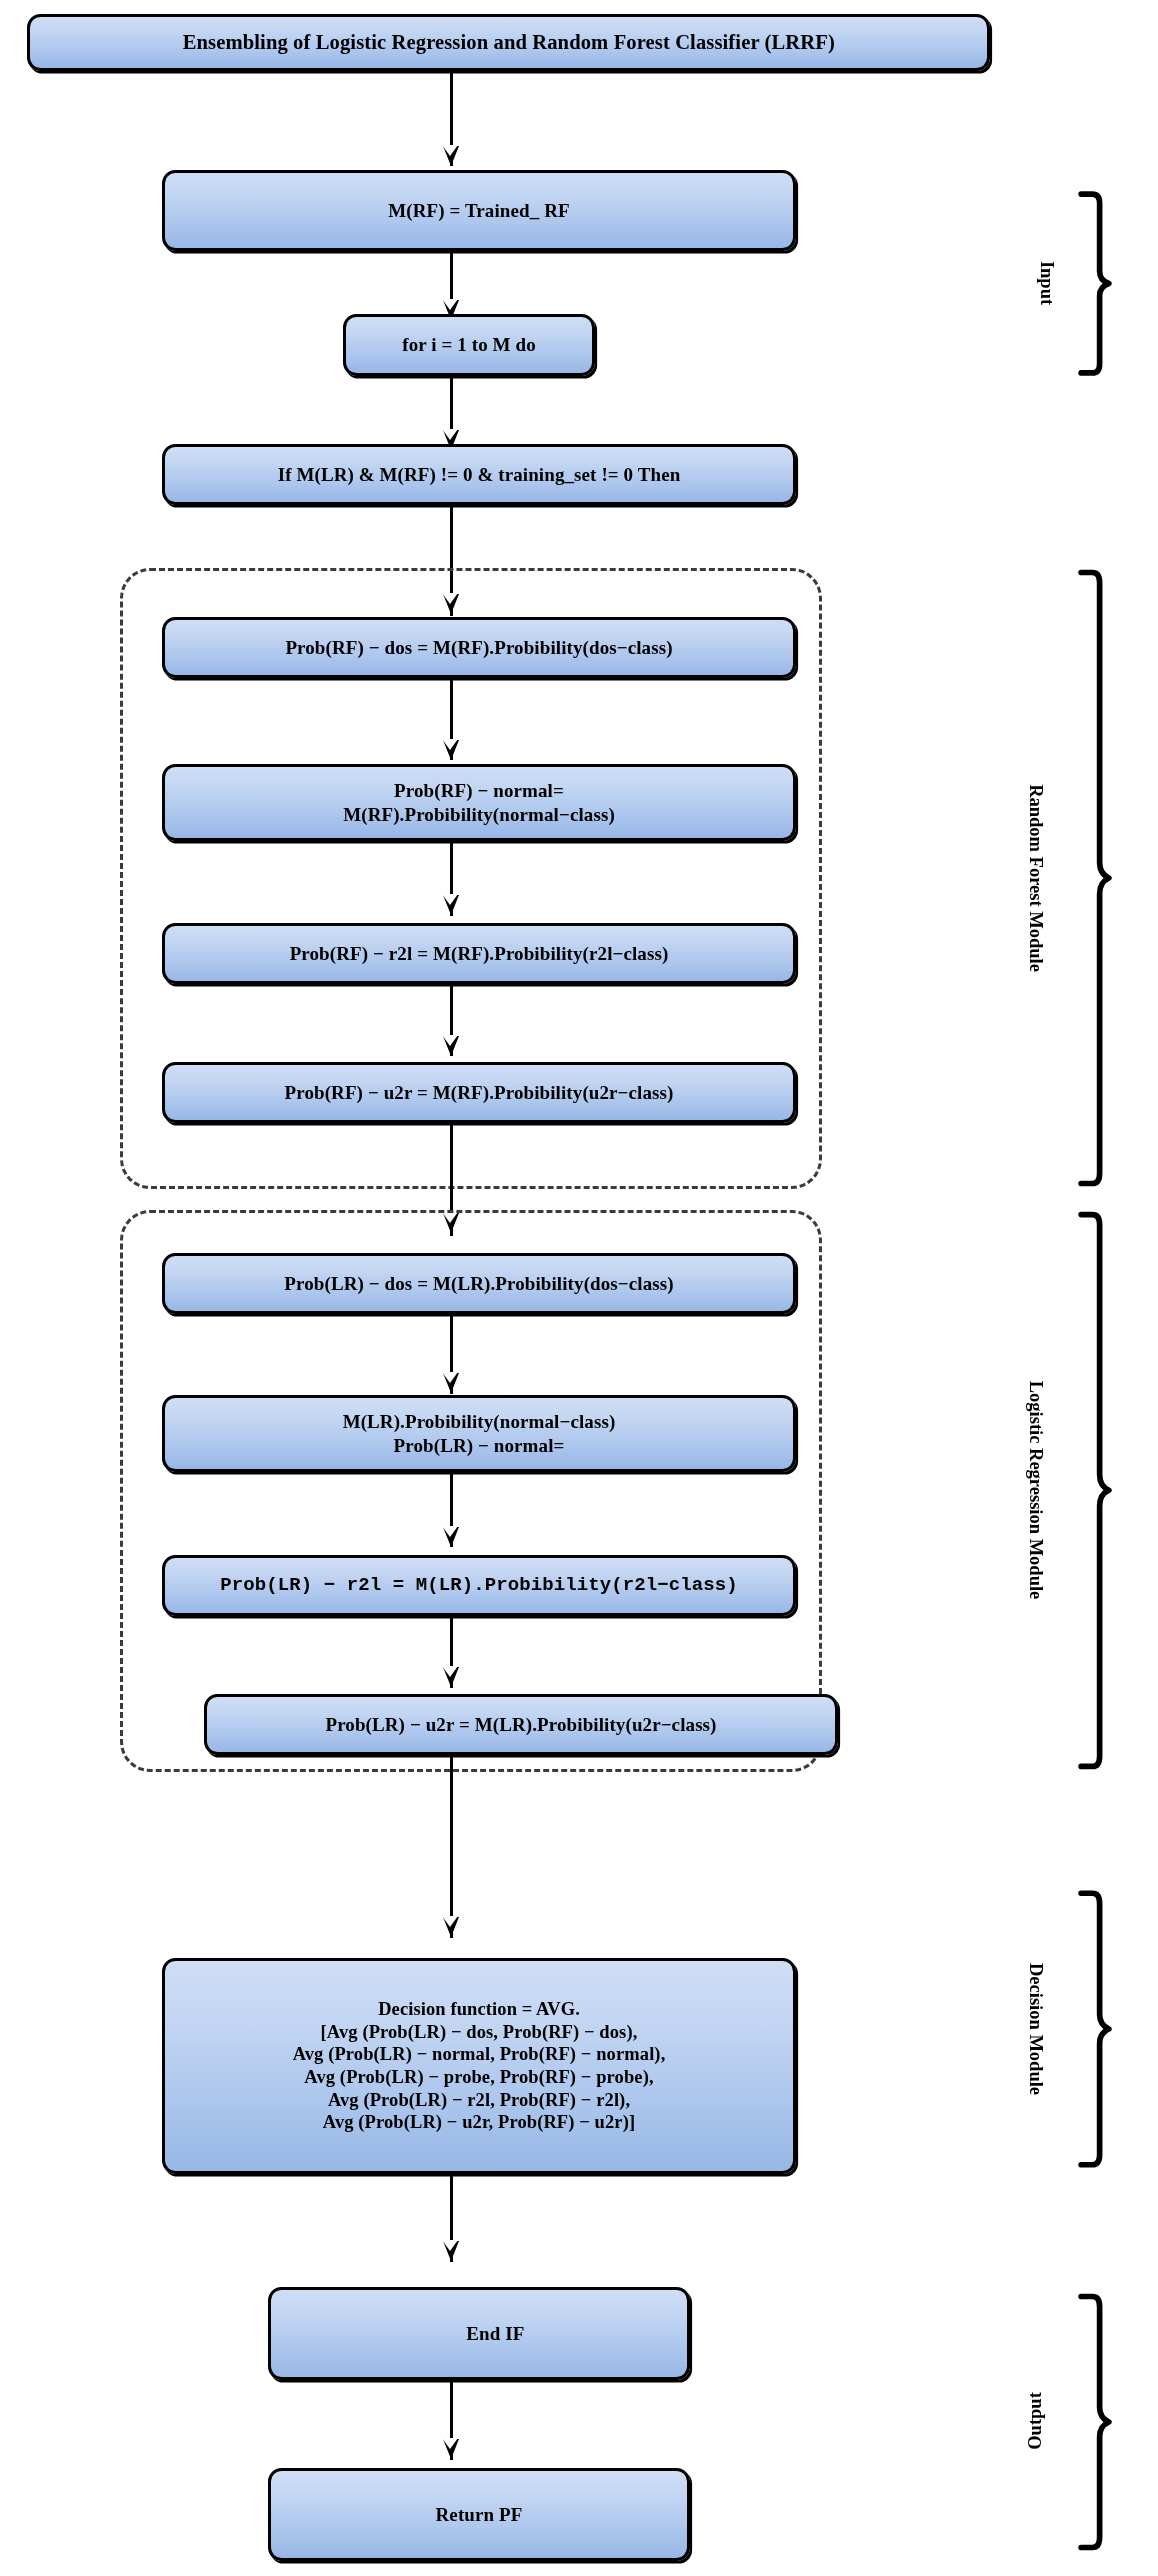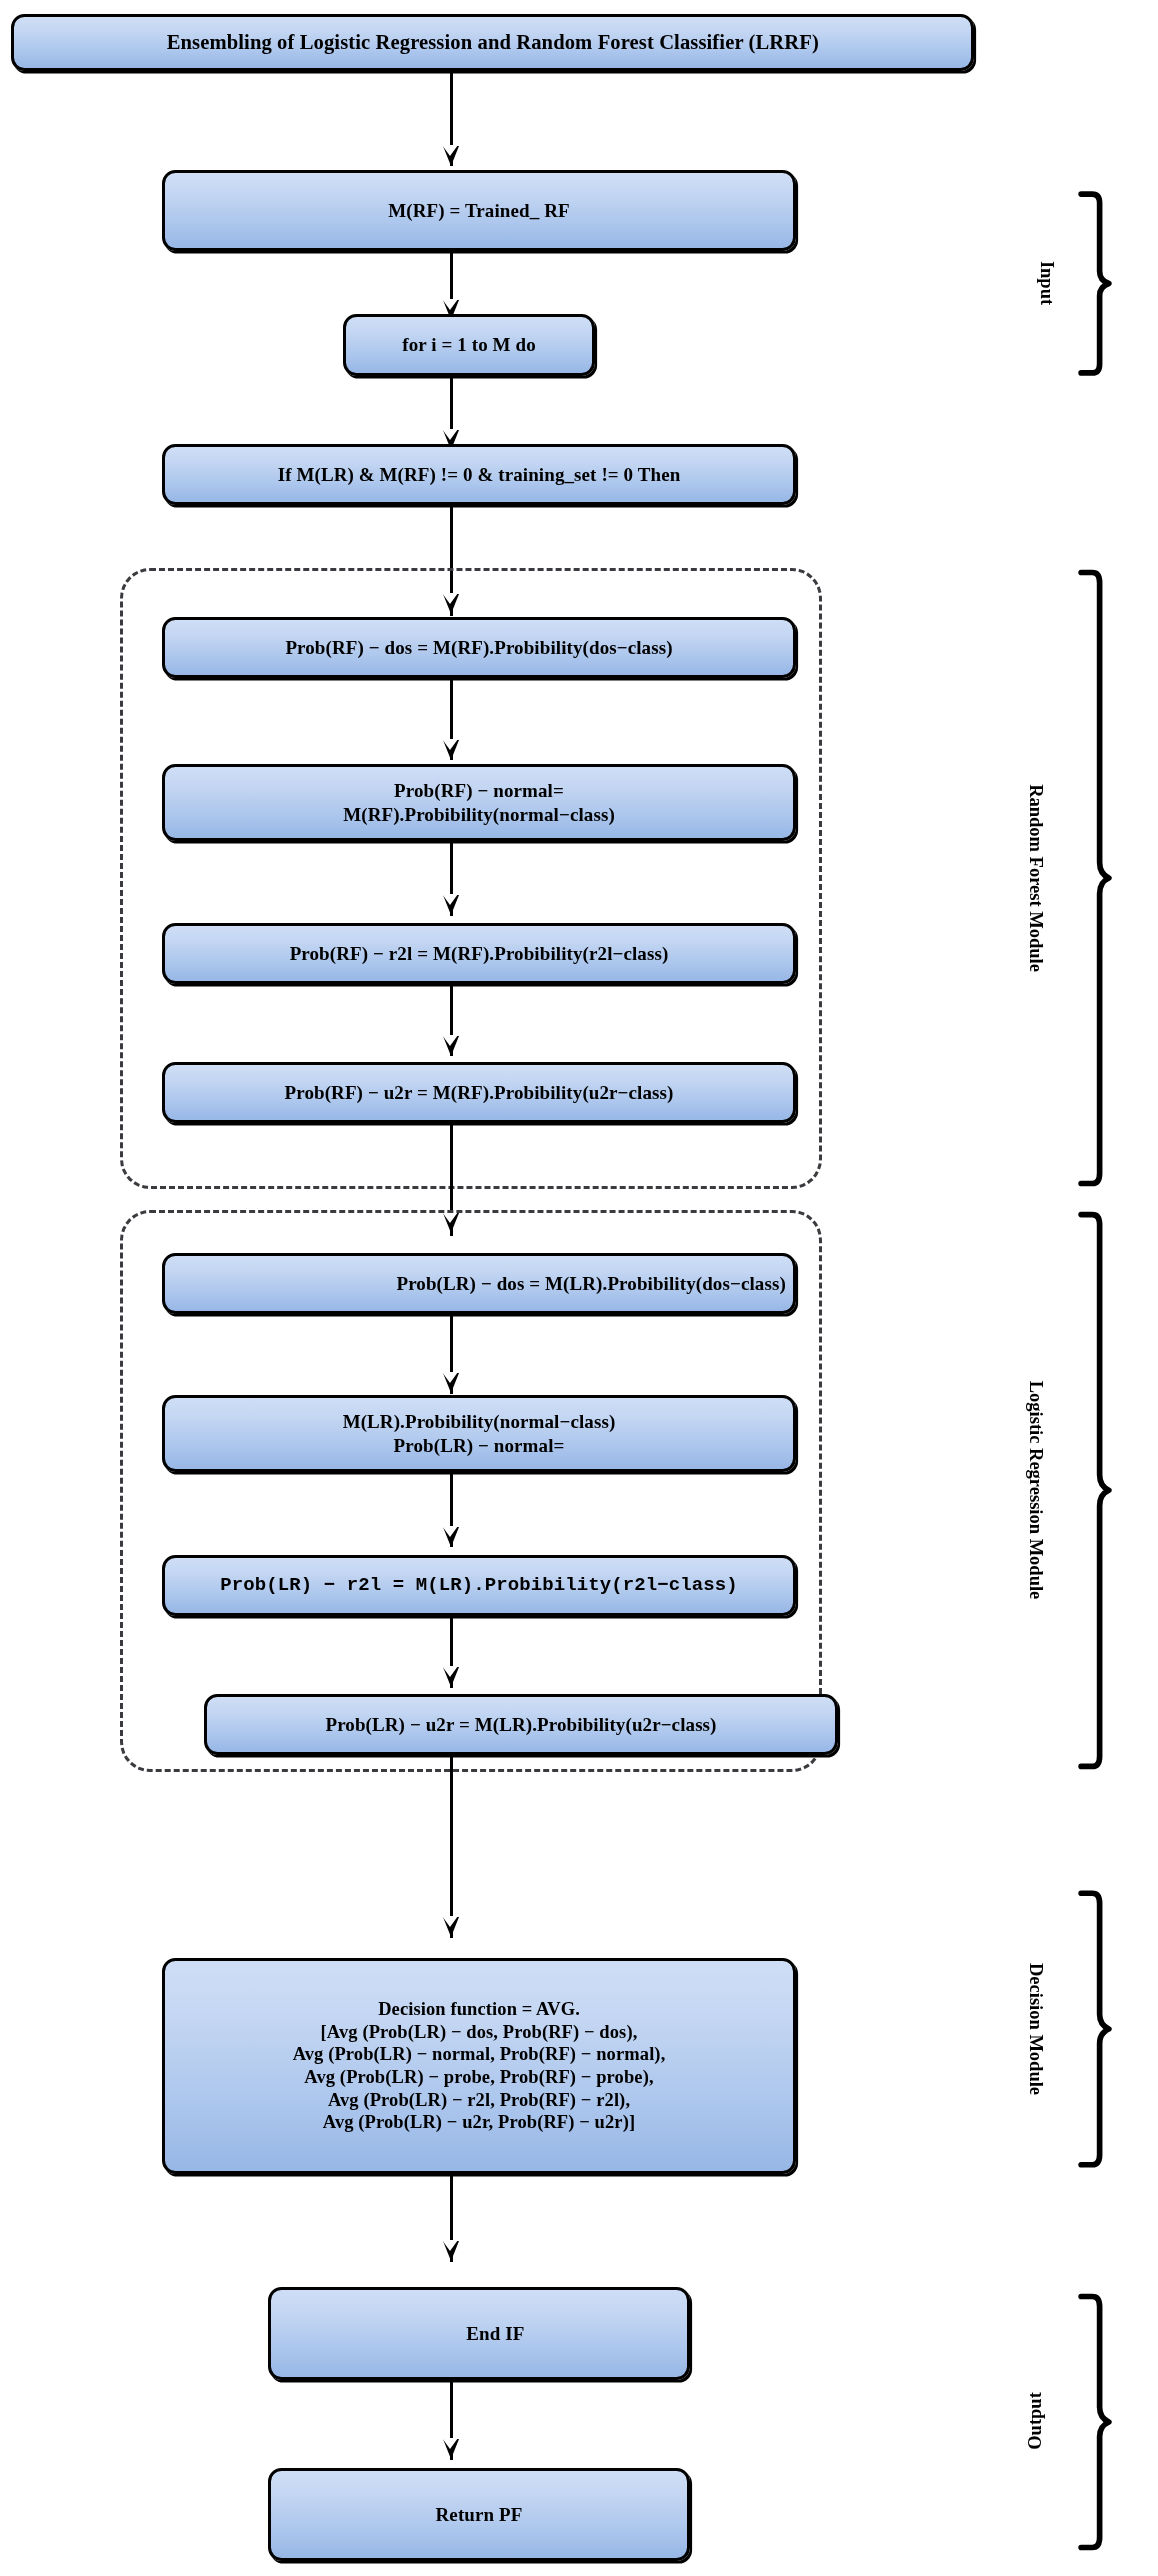--- a/index.html
+++ b/index.html
@@ -35,21 +35,21 @@
     letter-spacing: 0.1px;
     box-shadow: 2.1px 2.6px 0 0 #000000;
     padding: 2.1px 7.2px;
   }
   .node .lines {
     width: 100%;
     line-height: 1.22;
   }
   .node .lines div { white-space: nowrap; }
 
-  .fs-big   { font-size: 20.6px; }
+  .fs-big   { font-size: 20.6px; margin-left: 16px; }
   .fs-main  { font-size: 19px; }
   .fs-dec   { font-size: 18.5px; }
 
   
   .conn {
     position: absolute;
     width: 2.6px;
     background: #000000;
   }
   .arrowhead {
@@ -172,21 +172,21 @@
     <div class="lines">
         <div>Prob(RF) − u2r = M(RF).Probibility(u2r−class)</div>
       </div>
   </div>
 
   <div class="conn" style="left:450px; top:1123px; height:113px;"></div>
   <div class="arrowhead" style="left:443px; top:1213px;"></div>
 
   <div class="dashgroup" style="left:120px; top:1210px; width:702px; height:562px;"></div>
 
-  <div class="node fs-main" style="left:162px; top:1253px; width:634px; height:61px;text-align:right;">
+  <div class="node fs-main" style="left:162px; top:1253px; width:634px; height:61px;">
     <div class="lines">
         <div>Prob(LR) − dos = M(LR).Probibility(dos−class)</div>
       </div>
   </div>
 
   <div class="conn" style="left:450px; top:1314px; height:80px;"></div>
   <div class="arrowhead" style="left:443px; top:1373px;"></div>
 
   <div class="node fs-main" style="left:162px; top:1395px; width:634px; height:77px;">
     <div class="lines">

